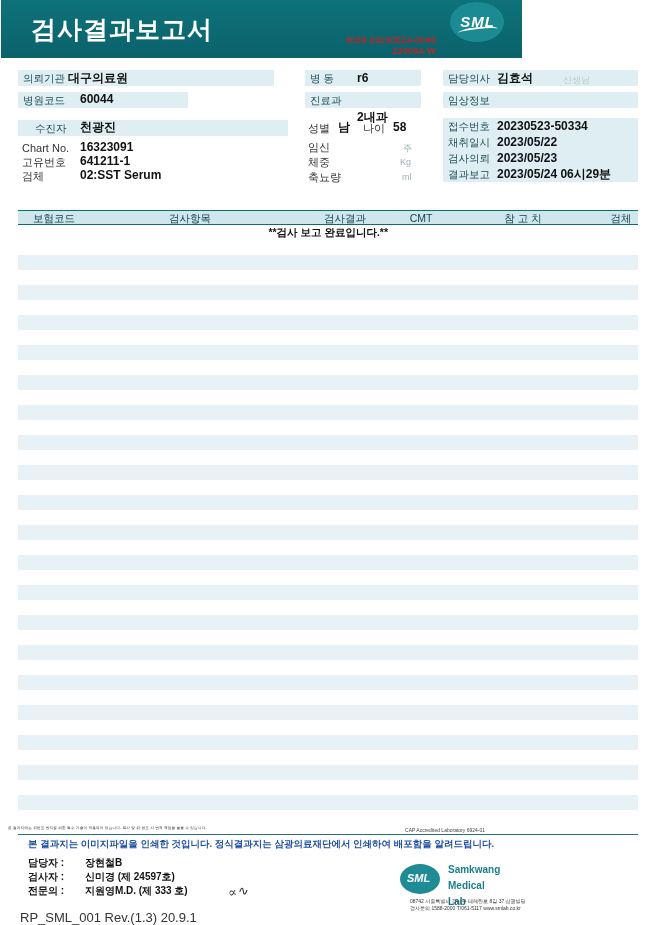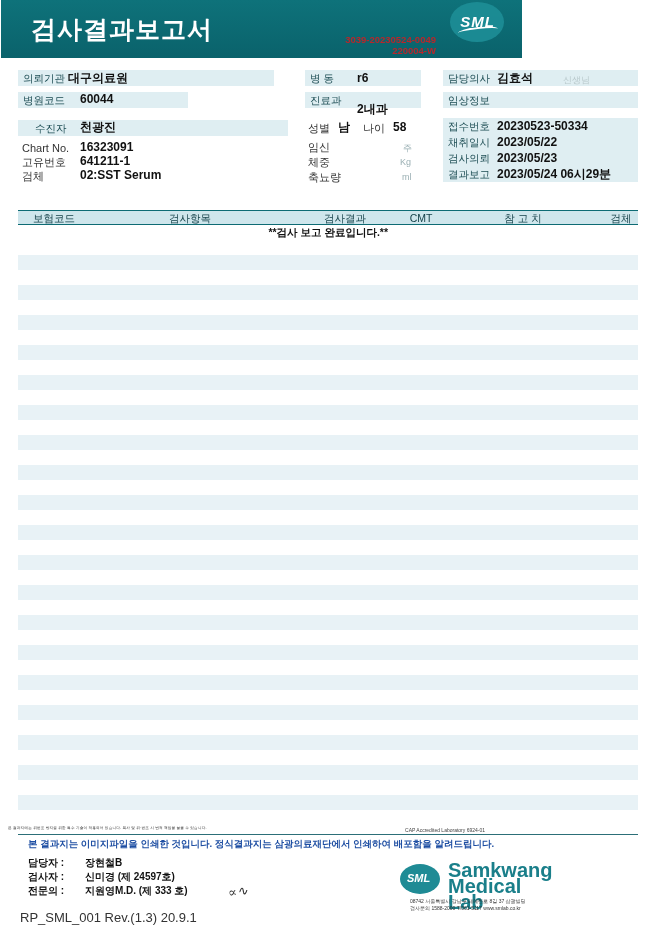--- a/index.html
+++ b/index.html
@@ -242,21 +242,21 @@
     position: absolute;
     left: 7px; top: 10px;
     font-size: 11px;
     font-style: italic;
     font-weight: bold;
     color: #ffffff;
   }
   .brand-name {
     position: absolute;
     left: 48px; top: 0px;
-    font-size: 20px;
+    font-size: 10px;
     font-weight: bold;
     color: #1a7f8a;
     line-height: 16px;
   }
   .brand-addr {
     position: absolute;
     left: 10px; top: 36px;
     font-size: 5px;
     color: #333;
     line-height: 7px;
@@ -305,21 +305,21 @@
 
   <div class="fld-value plain" style="left:4px; top:103px;">검체</div>
   <div class="fld-value" style="left:62px; top:102px;">02:SST Serum</div>
 
   <div class="fld-bar" style="left:287px; top:4px; width:116px;"></div>
   <div class="fld-label" style="left:287px; top:4px;text-align:right;">병  동</div>
   <div class="fld-value" style="left:339px; top:5px;">r6</div>
 
   <div class="fld-bar" style="left:287px; top:26px; width:116px;"></div>
   <div class="fld-label" style="left:287px; top:26px;">진료과</div>
-  <div class="fld-value" style="left:339px; top:36px;">2내과</div>
+  <div class="fld-value" style="left:339px; top:44px;">2내과</div>
 
   <div class="fld-value plain" style="left:290px; top:55px;">성별</div>
   <div class="fld-value" style="left:320px; top:54px;">남</div>
   <div class="fld-value plain" style="left:345px; top:55px;">나이</div>
   <div class="fld-value" style="left:375px; top:54px;">58</div>
 
   <div class="fld-value plain" style="left:290px; top:74px;text-align:center;">임신</div>
   <div class="fld-unit" style="left:385px; top:76px;">주</div>
 
   <div class="fld-value plain" style="left:290px; top:89px;">체중</div>

